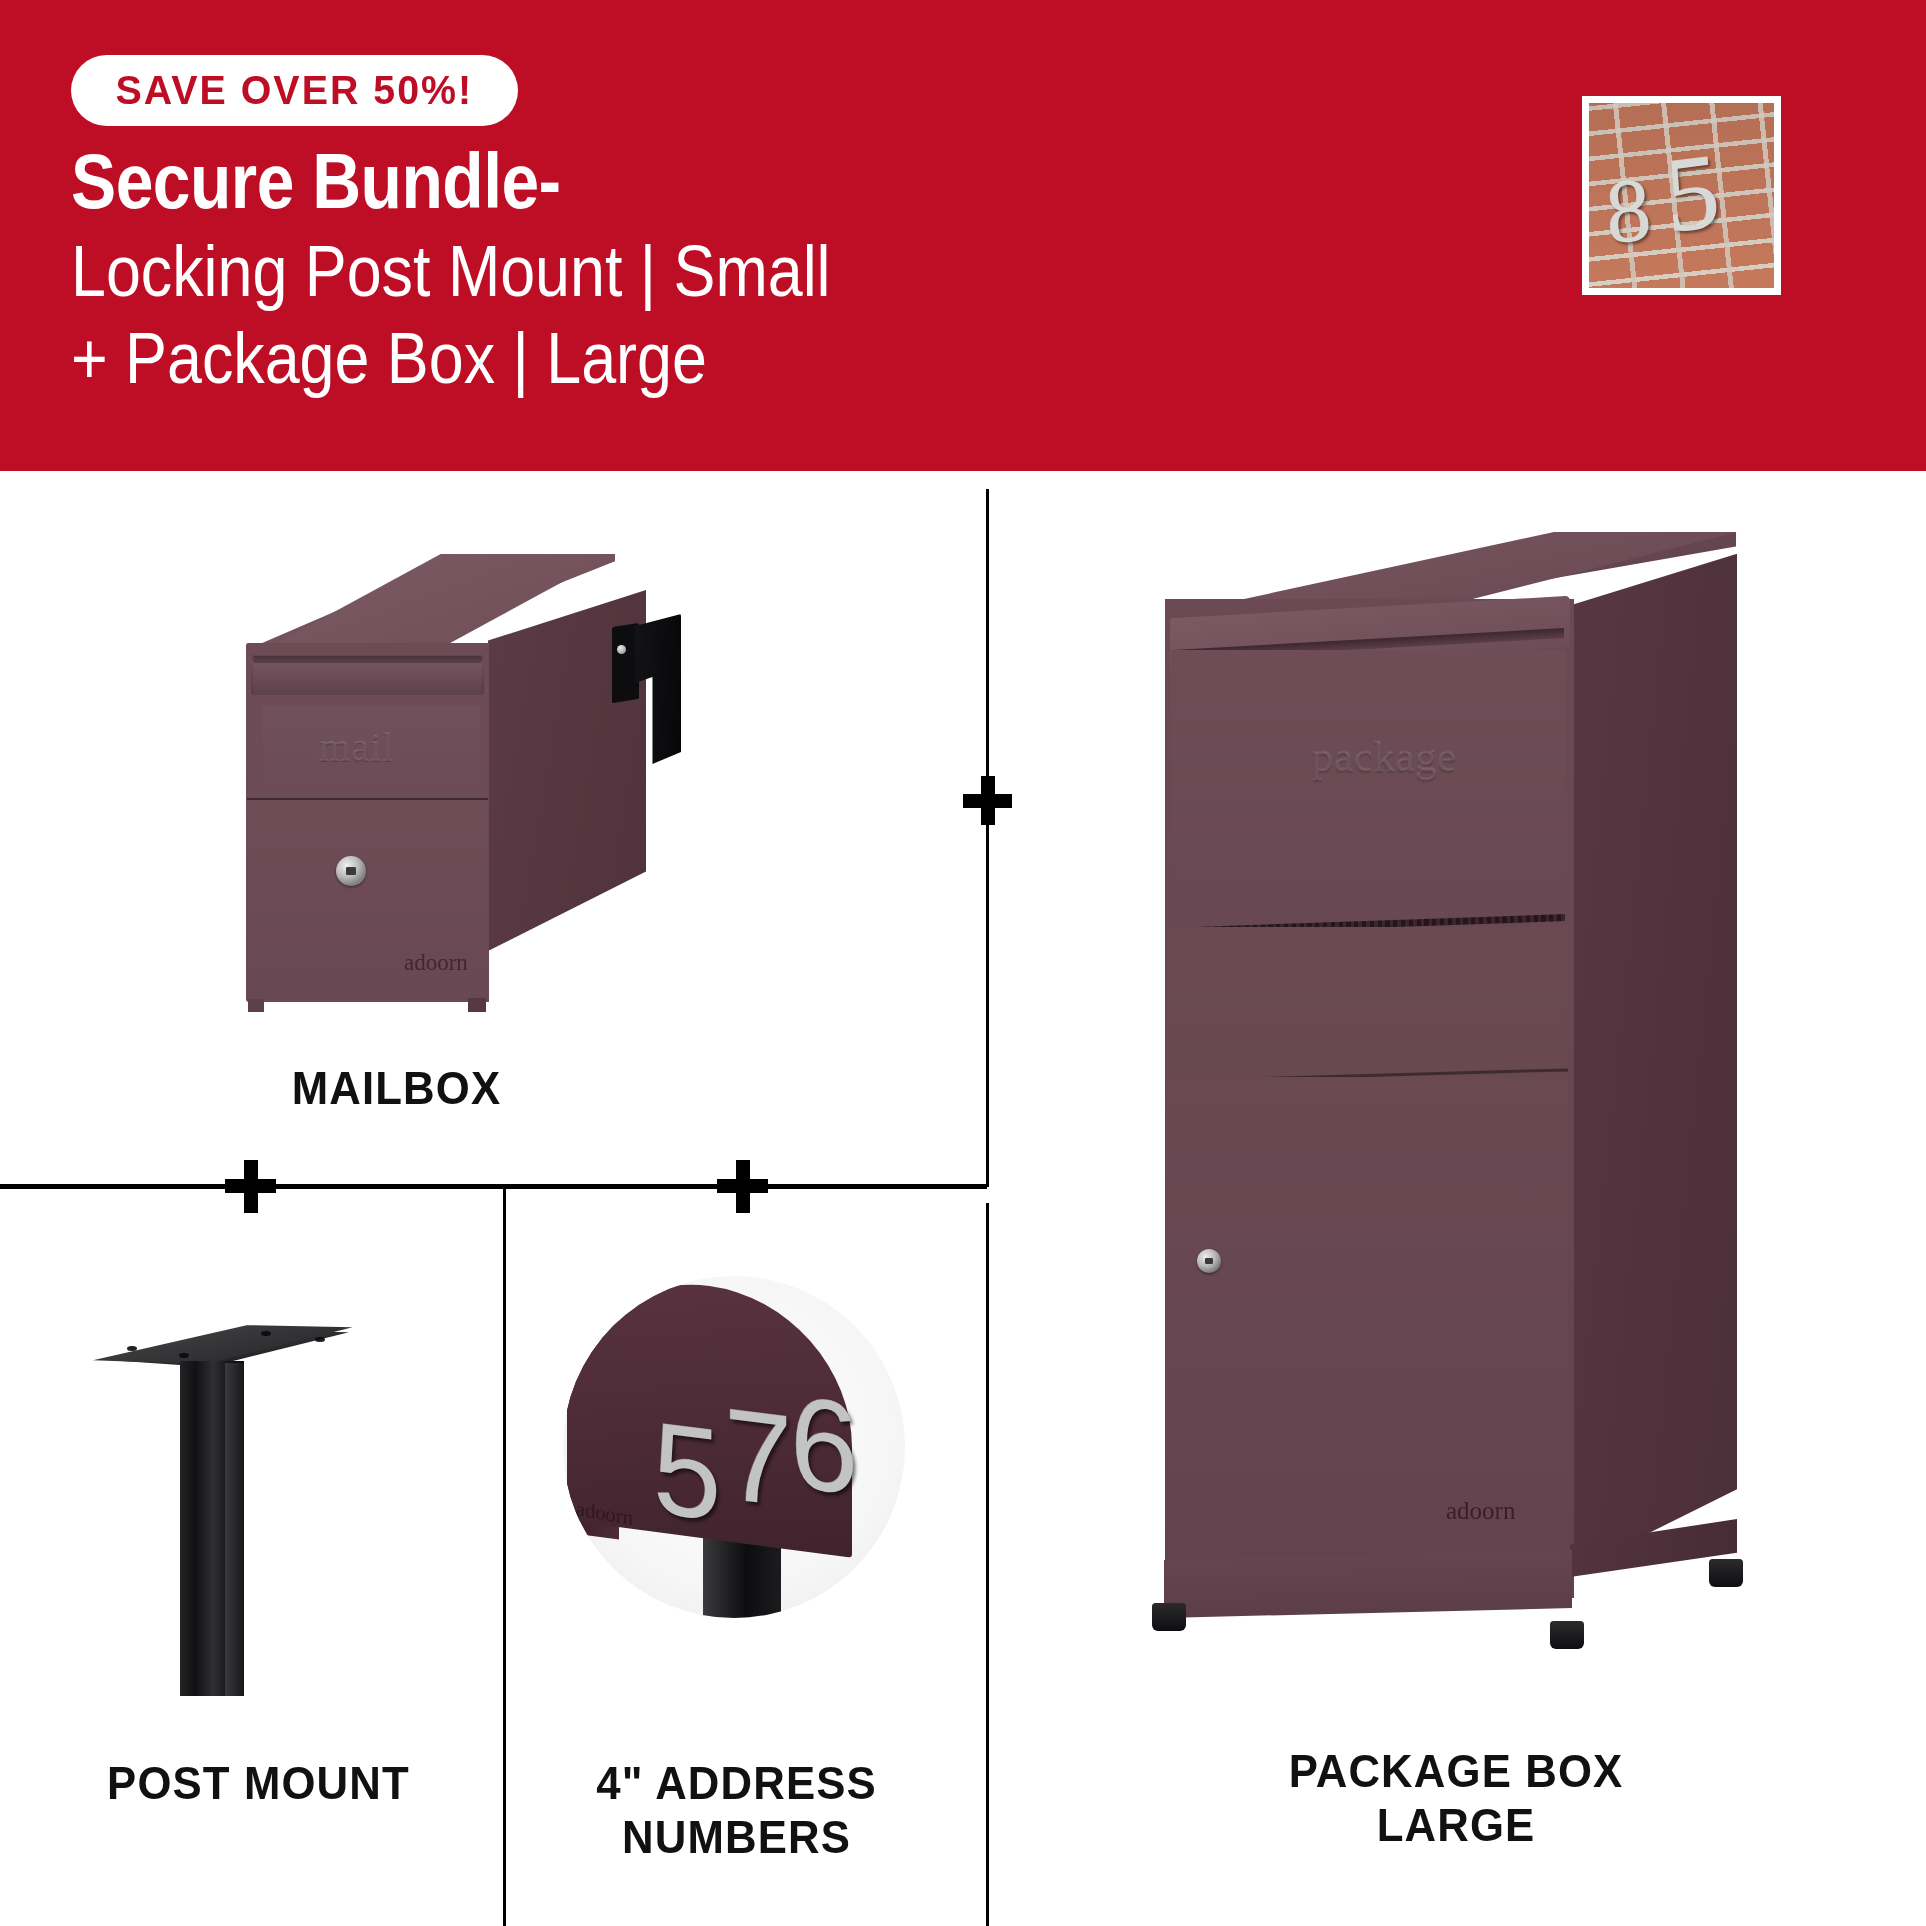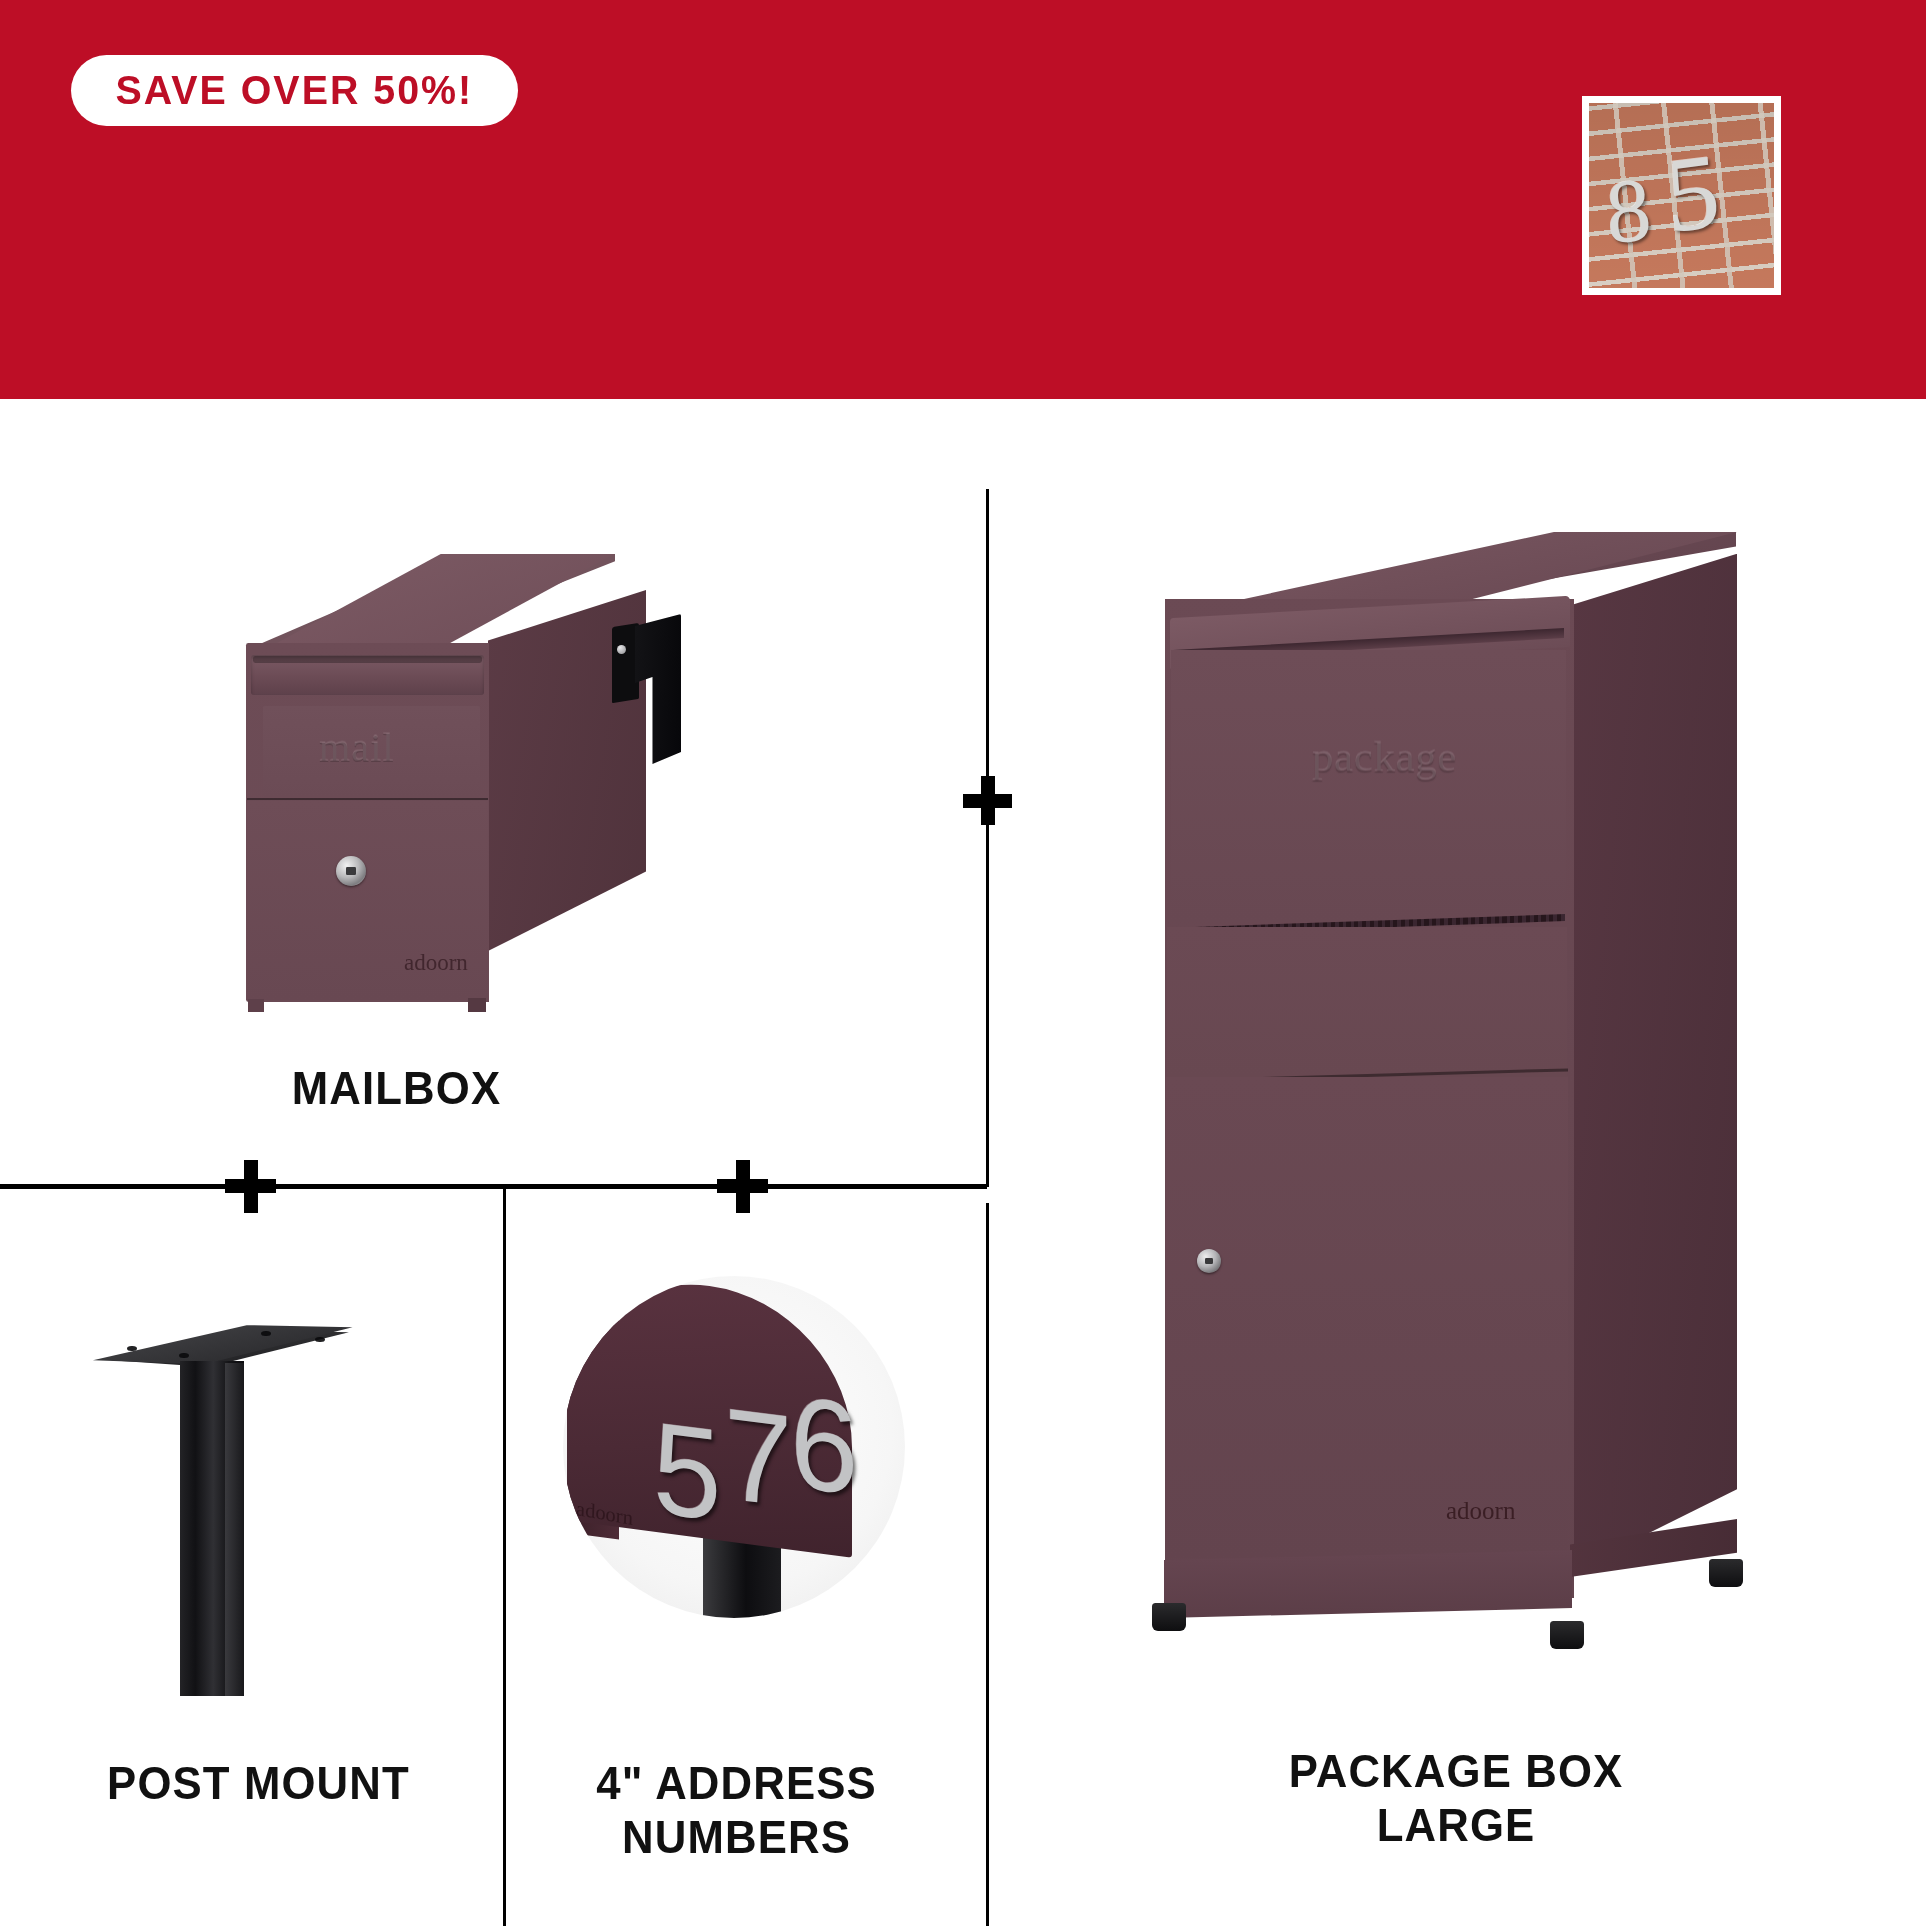--- a/index.html
+++ b/index.html
@@ -6,21 +6,21 @@
   html,body { width:1926px; height:1926px; }
   body {
     background:#ffffff;
     font-family:"Liberation Sans", sans-serif;
     overflow:hidden;
     position:relative;
   }
 
   
   #header {
-    position:absolute; left:0; top:0; width:1926px; height:399px;
+    position:absolute; left:0; top:0; width:1926px; height:471px;
     background:#bd0e26;
   }
   #save-badge {
     position:absolute; left:71px; top:55px;
     height:71px; padding:0 37px;
     background:#ffffff; border-radius:36px;
     display:flex; align-items:center; justify-content:center;
   }
   #save-badge-text {
     color:#bd0e26; font-size:41px; font-weight:bold;
@@ -398,20 +398,25 @@
 </style>
 </head>
 <body>
 
 <div id="header">
 
   <div id="save-badge">
     <span id="save-badge-text">SAVE OVER 50%!</span>
   </div>
 
+  <div id="title-block">
+    <div class="title-line" id="title-line-1">Secure Bundle-</div>
+    <div class="title-line" id="title-line-2">Locking Post Mount | Small</div>
+    <div class="title-line" id="title-line-3">+ Package Box | Large</div>
+  </div>
 
   <div id="promo-block">
     <div id="house-photo-frame">
       <div id="house-photo">
         <span class="house-digit" id="house-digit-0">8</span>
         <span class="house-digit" id="house-digit-1">5</span>
       </div>
     </div>
   </div>
 </div>

